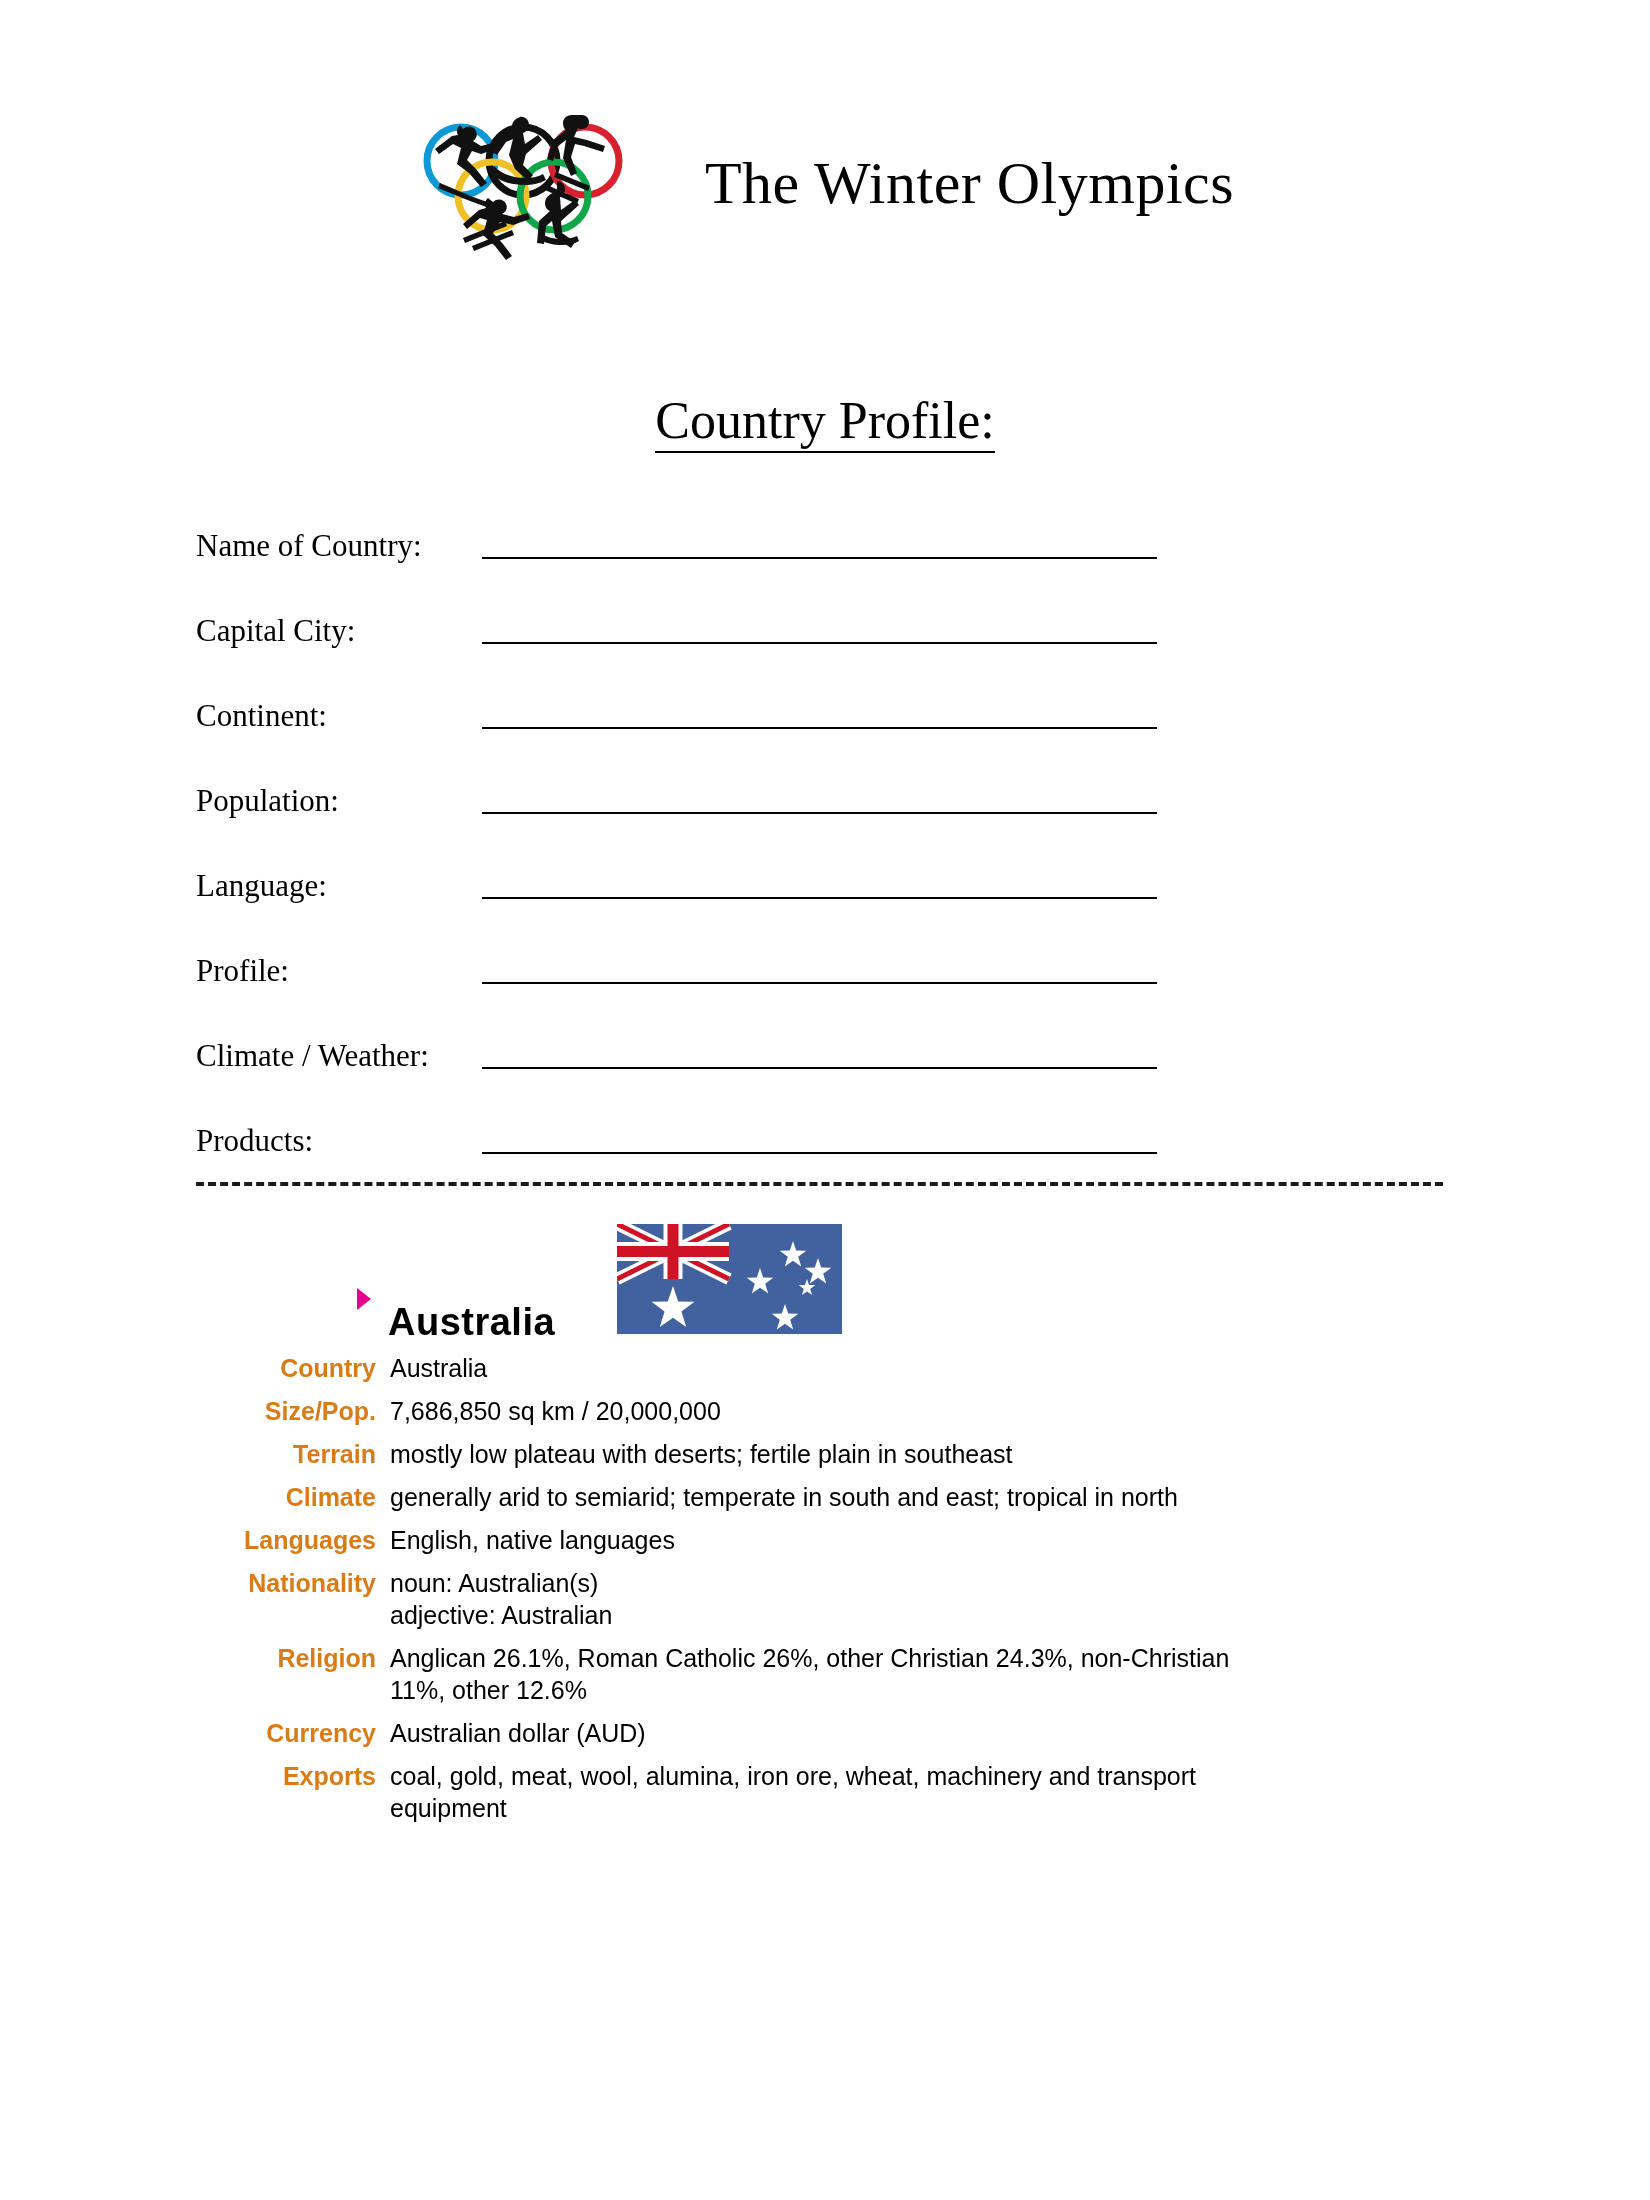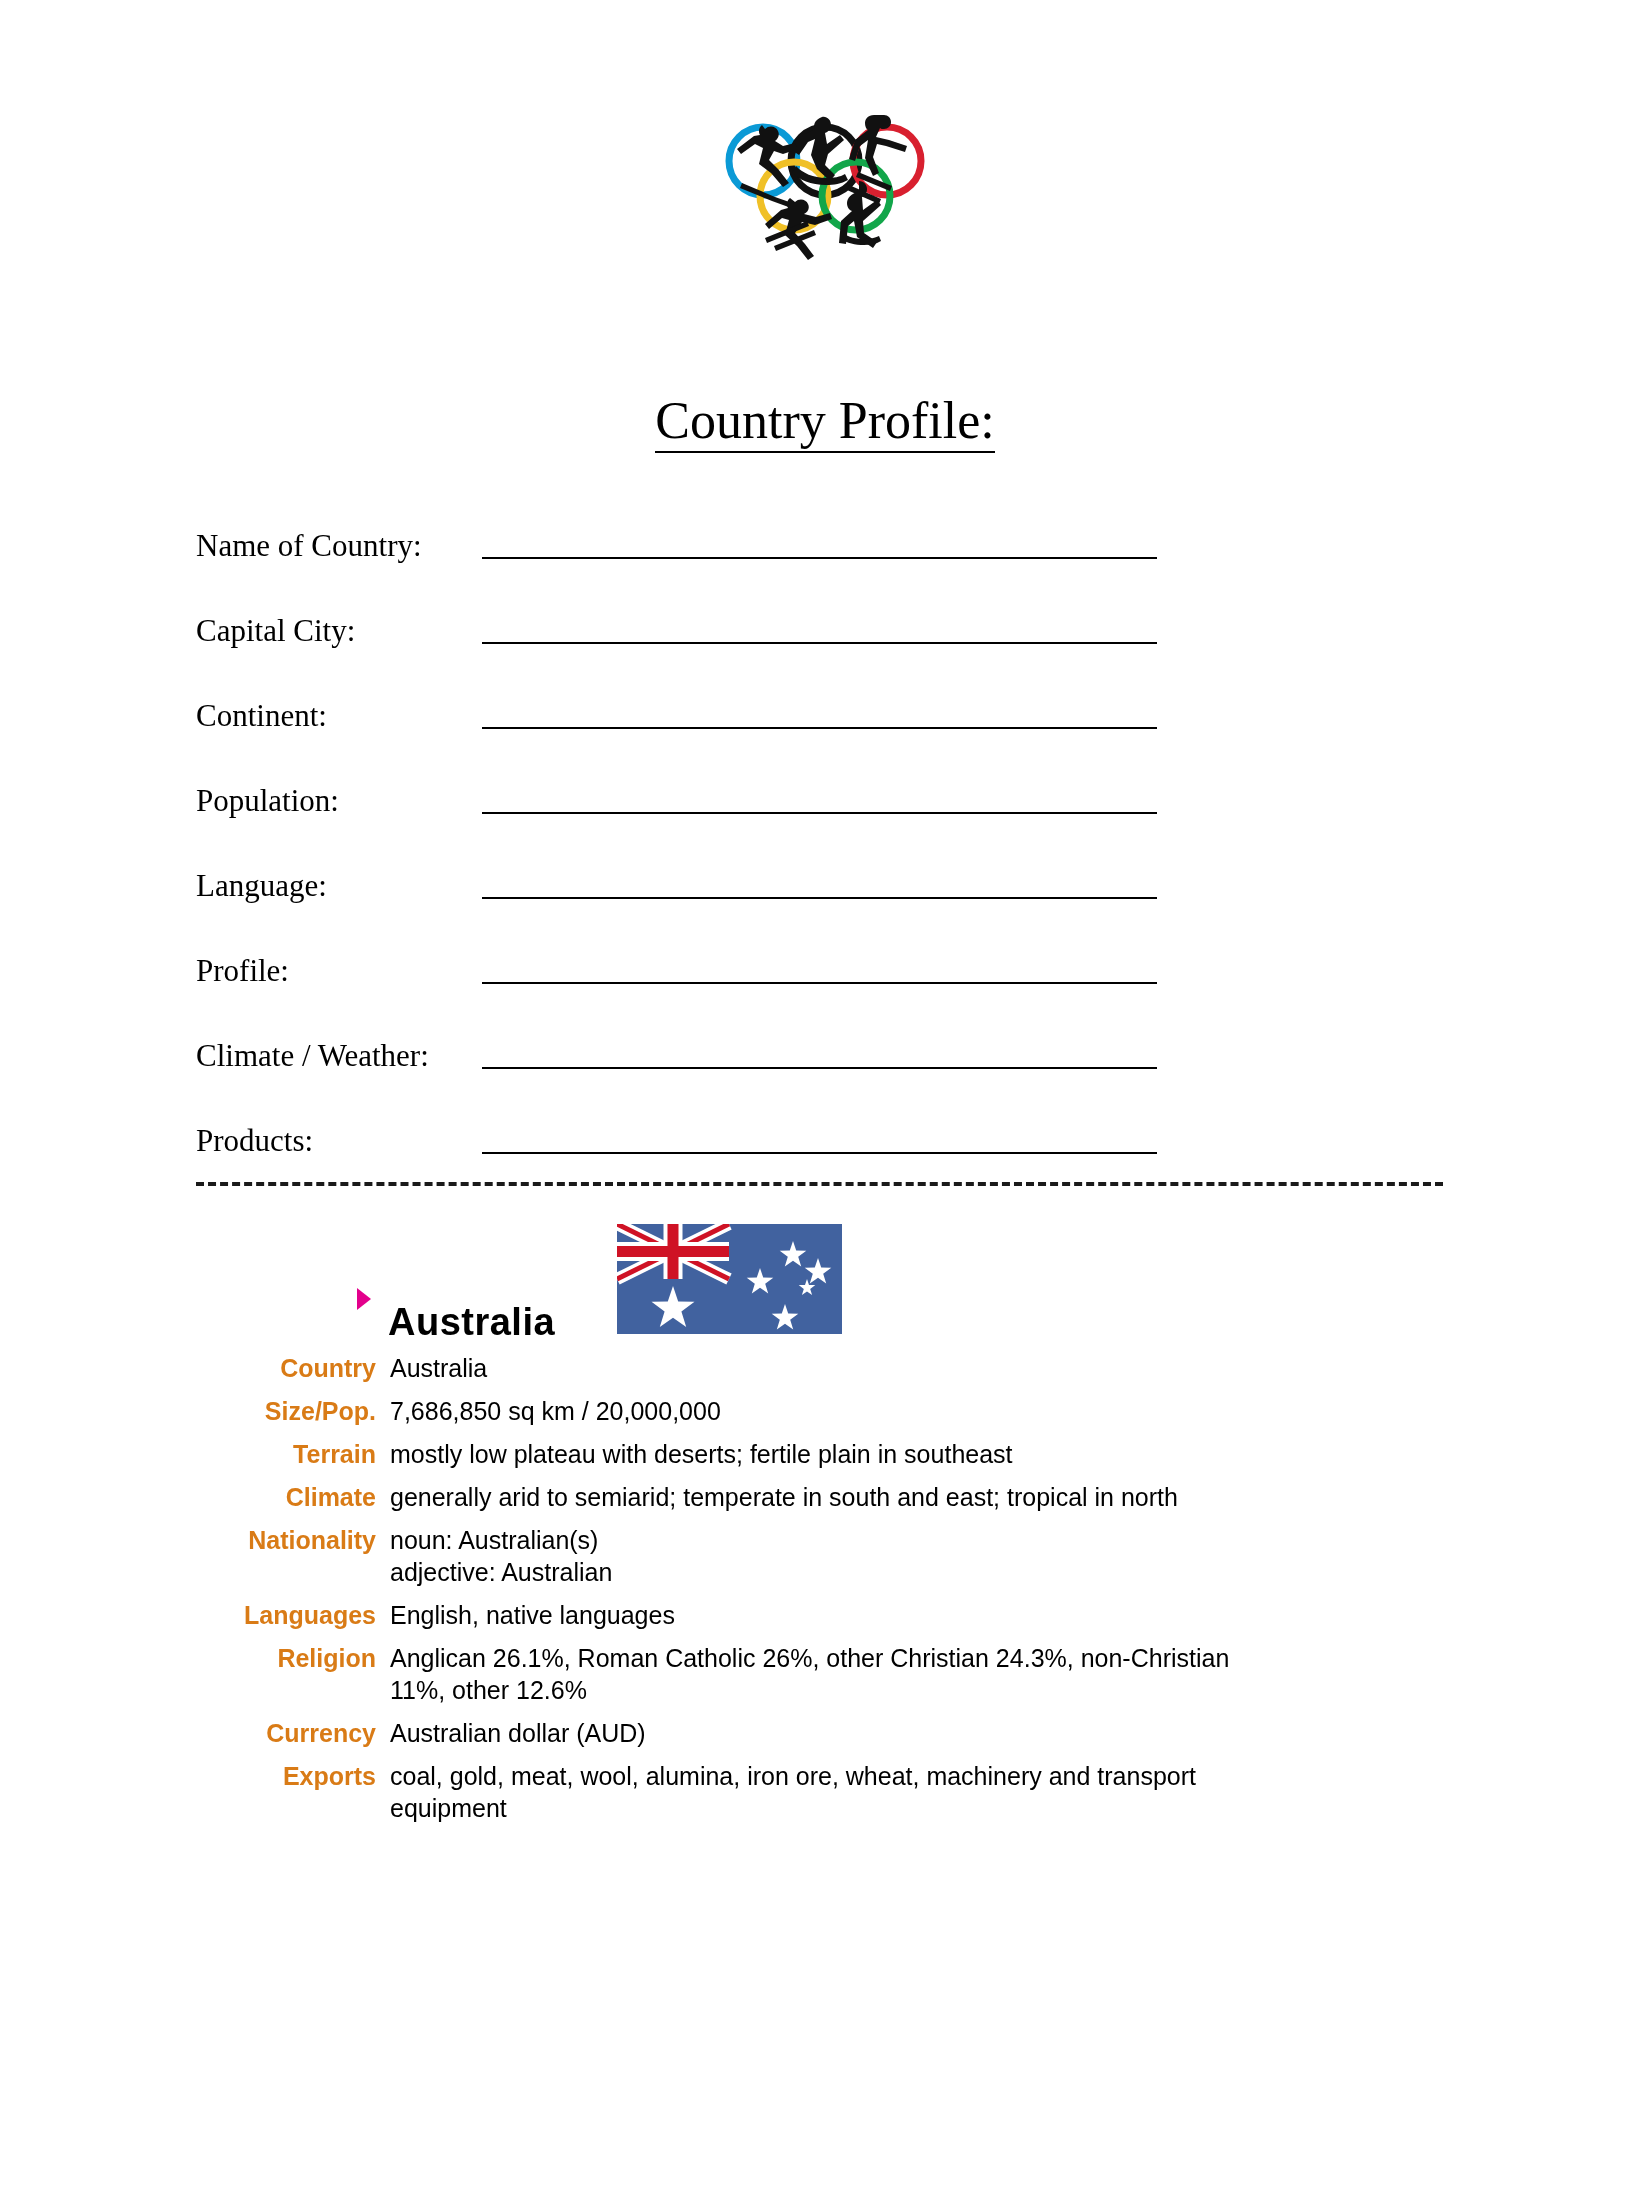--- a/index.html
+++ b/index.html
@@ -207,20 +207,21 @@
         <path d="M77 99c4-4 11-3 13 2 2 4 0 8-4 10l12 3 14-4 2 6-17 6-13-3-7 11 10 11 9 12-6 4-11-14-12-11 4-15-7-2-13 11-4-5 16-14 7-2c-2-3-1-8 2-10z"></path>
         <path d="M47 135l42-17 2 5-42 17z"></path>
         <path d="M56 143l40-16 2 5-40 16z"></path>
 
         <path d="M141 78c5 0 8 4 8 8 0 4-2 7-5 8l1 13 14-10 4 5-18 16 1 12 13 9-4 6-16-11-3-16-6 5-2 18-7-1 2-22 11-10c-3-1-5-4-5-8 0-5 4-9 12-12z"></path>
         <path d="M126 131c5 3 12 5 20 5 6 0 11-1 15-3l2 5c-5 3-11 4-17 4-9 0-17-2-23-6z"></path>
       </g>
     </svg>
   </div>
 
+  <div class="page-title">The Winter Olympics</div>
 </div>
 
 <div class="profile-heading-wrap">
   <span class="profile-heading">Country Profile:</span>
 </div>
 
 <div class="form">
 
   <div class="form-row">
     <div class="form-label">Name of Country:</div>
@@ -324,31 +325,31 @@
       <div class="fs-label">Terrain</div>
       <div class="fs-value">mostly low plateau with deserts; fertile plain in southeast</div>
     </div>
 
     <div class="fs-row">
       <div class="fs-label">Climate</div>
       <div class="fs-value">generally arid to semiarid; temperate in south and east; tropical in north</div>
     </div>
 
     <div class="fs-row">
+      <div class="fs-label">Languages</div>
+      <div class="fs-value">English, native languages</div>
+    </div>
+
+    <div class="fs-row">
       <div class="fs-label">Nationality</div>
       <div class="fs-value">noun: Australian(s)
 adjective: Australian</div>
     </div>
 
     <div class="fs-row">
-      <div class="fs-label">Languages</div>
-      <div class="fs-value">English, native languages</div>
-    </div>
-
-    <div class="fs-row">
       <div class="fs-label">Religion</div>
       <div class="fs-value">Anglican 26.1%, Roman Catholic 26%, other Christian 24.3%, non-Christian
 11%, other 12.6%</div>
     </div>
 
     <div class="fs-row">
       <div class="fs-label">Currency</div>
       <div class="fs-value">Australian dollar (AUD)</div>
     </div>
 

